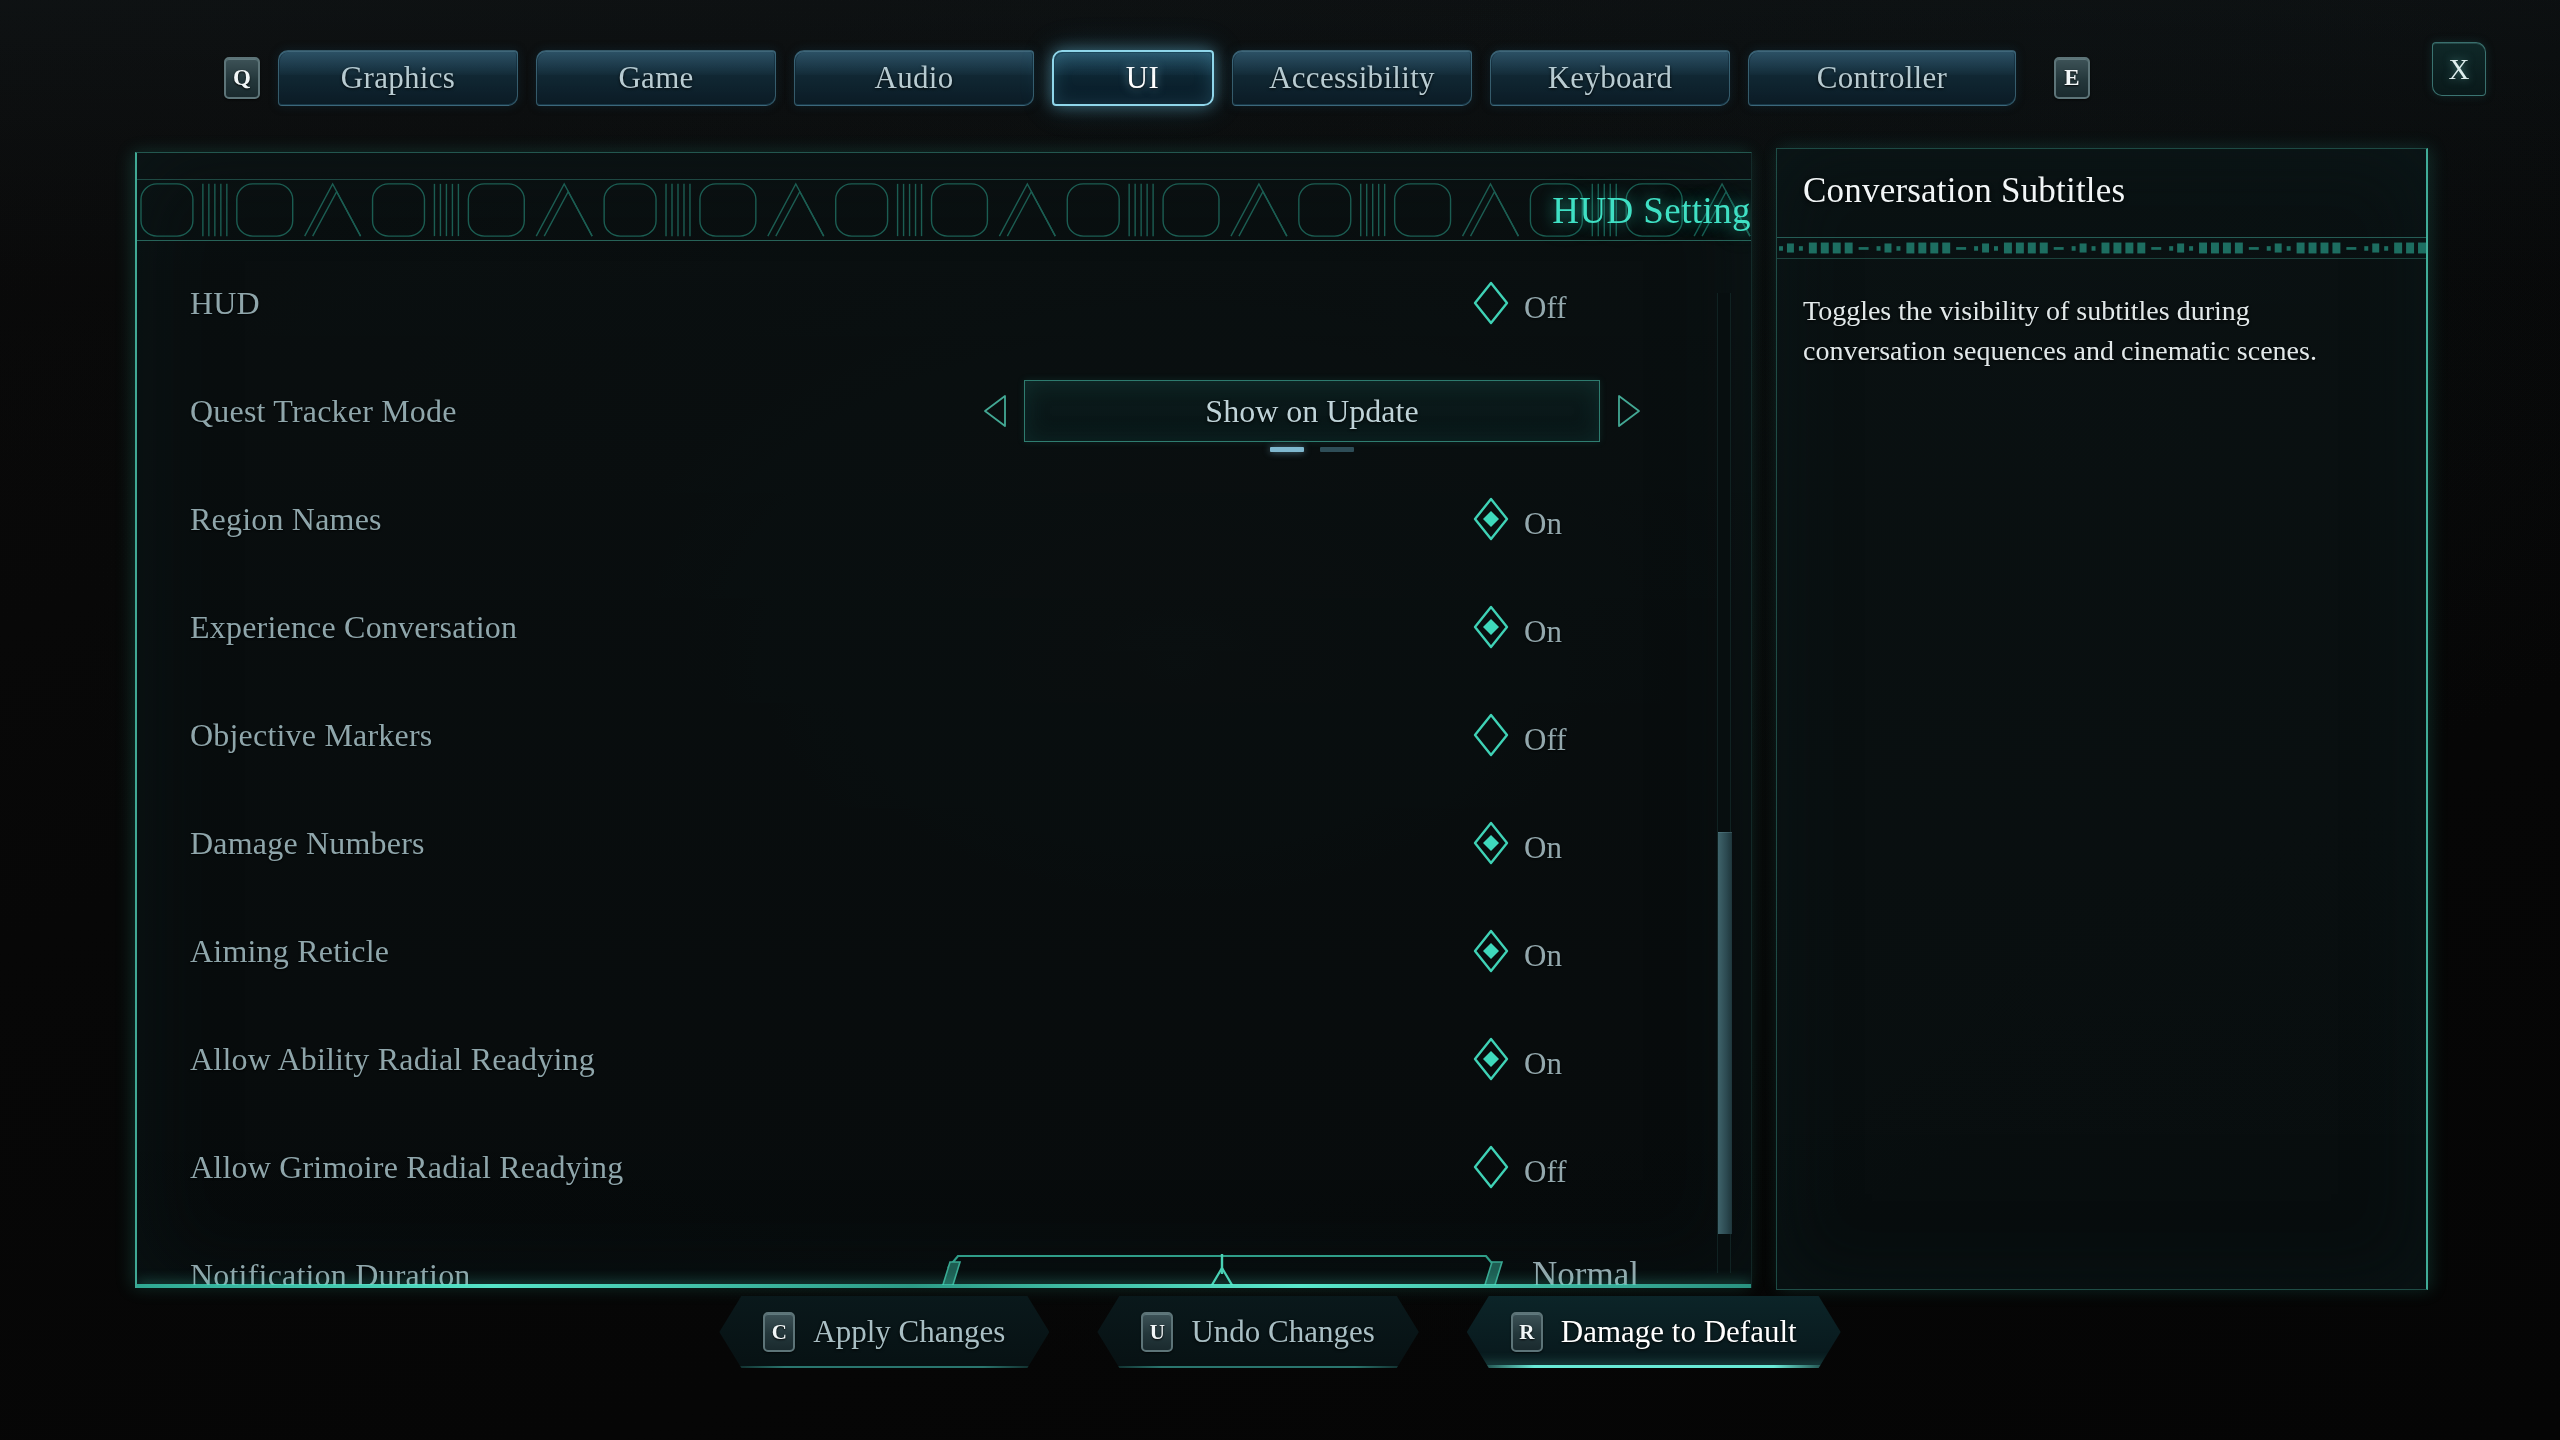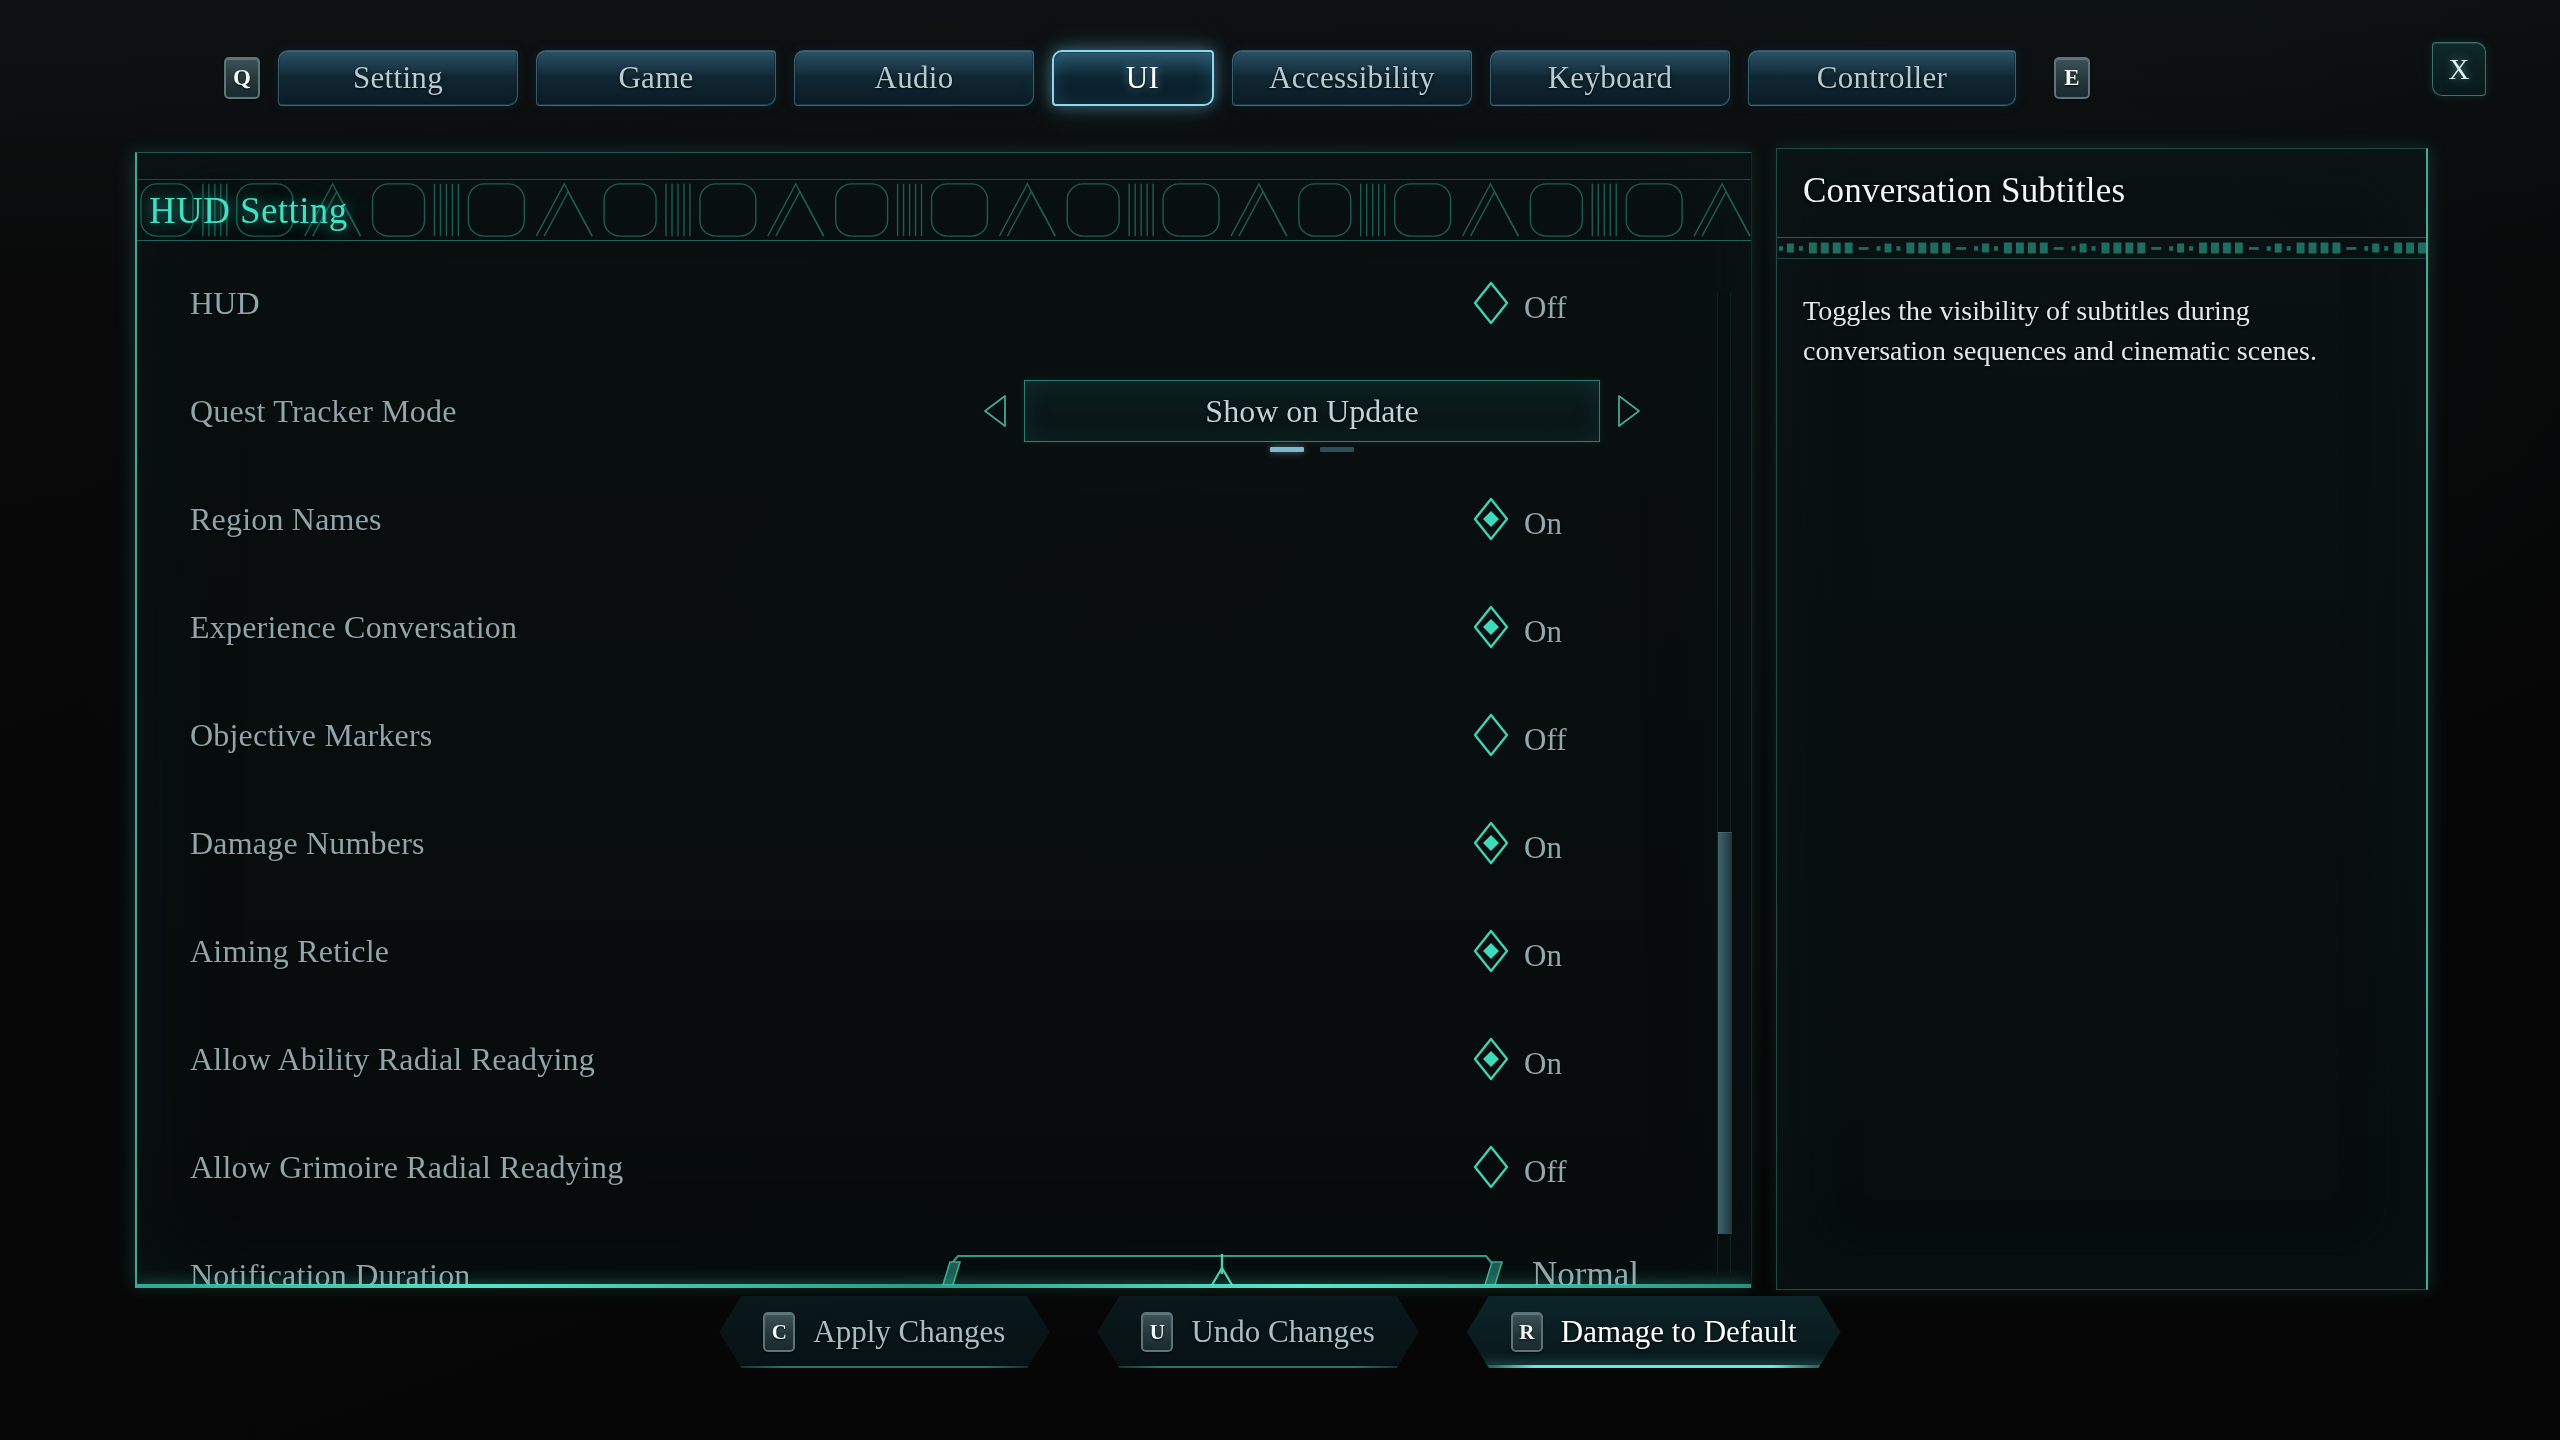--- a/index.html
+++ b/index.html
@@ -138,23 +138,23 @@
     left: 0; top: 26px;
     width: 100%; height: 62px;
     border-top: 1px solid rgba(55,140,125,0.45);
     border-bottom: 1px solid rgba(60,155,138,0.60);
     overflow: hidden;
   }
   #panel-headband svg { display: block; width: 100%; height: 100%; }
 
   #panel-title {
     position: absolute;
-    left: 12px; top: 36px;
+    left: 0; top: 36px;
     width: 100%;
-    text-align: left;
+    text-align: right;
     font-size: 37px;
     color: #3fe0c4;
     text-shadow: 0 0 14px rgba(50,220,190,0.55), 0 0 30px rgba(40,190,165,0.3);
     letter-spacing: 0.4px;
     pointer-events: none;
   }
 
   #panel-bottom-glow {
     position: absolute;
     left: 0; bottom: 0;
@@ -364,21 +364,21 @@
 </style>
 </head>
 <body>
 
 <div id="bg-vignette"></div>
 <div id="bg-sheen"></div>
 
 <div id="tabbar">
   <div class="keycap">Q</div>
   <div id="tabs-holder" style="display:flex; align-items:center; gap:18px;">
-      <div class="tab">Setting</div>
+      <div class="tab">Graphics</div>
       <div class="tab">Game</div>
       <div class="tab">Audio</div>
       <div class="tab active tab-short">UI</div>
       <div class="tab">Accessibility</div>
       <div class="tab">Keyboard</div>
       <div class="tab tab-wide">Controller</div>
     </div>
   <div class="keycap" id="tab-right-keycap">E</div>
   <div class="close-btn">X</div>
 </div>

